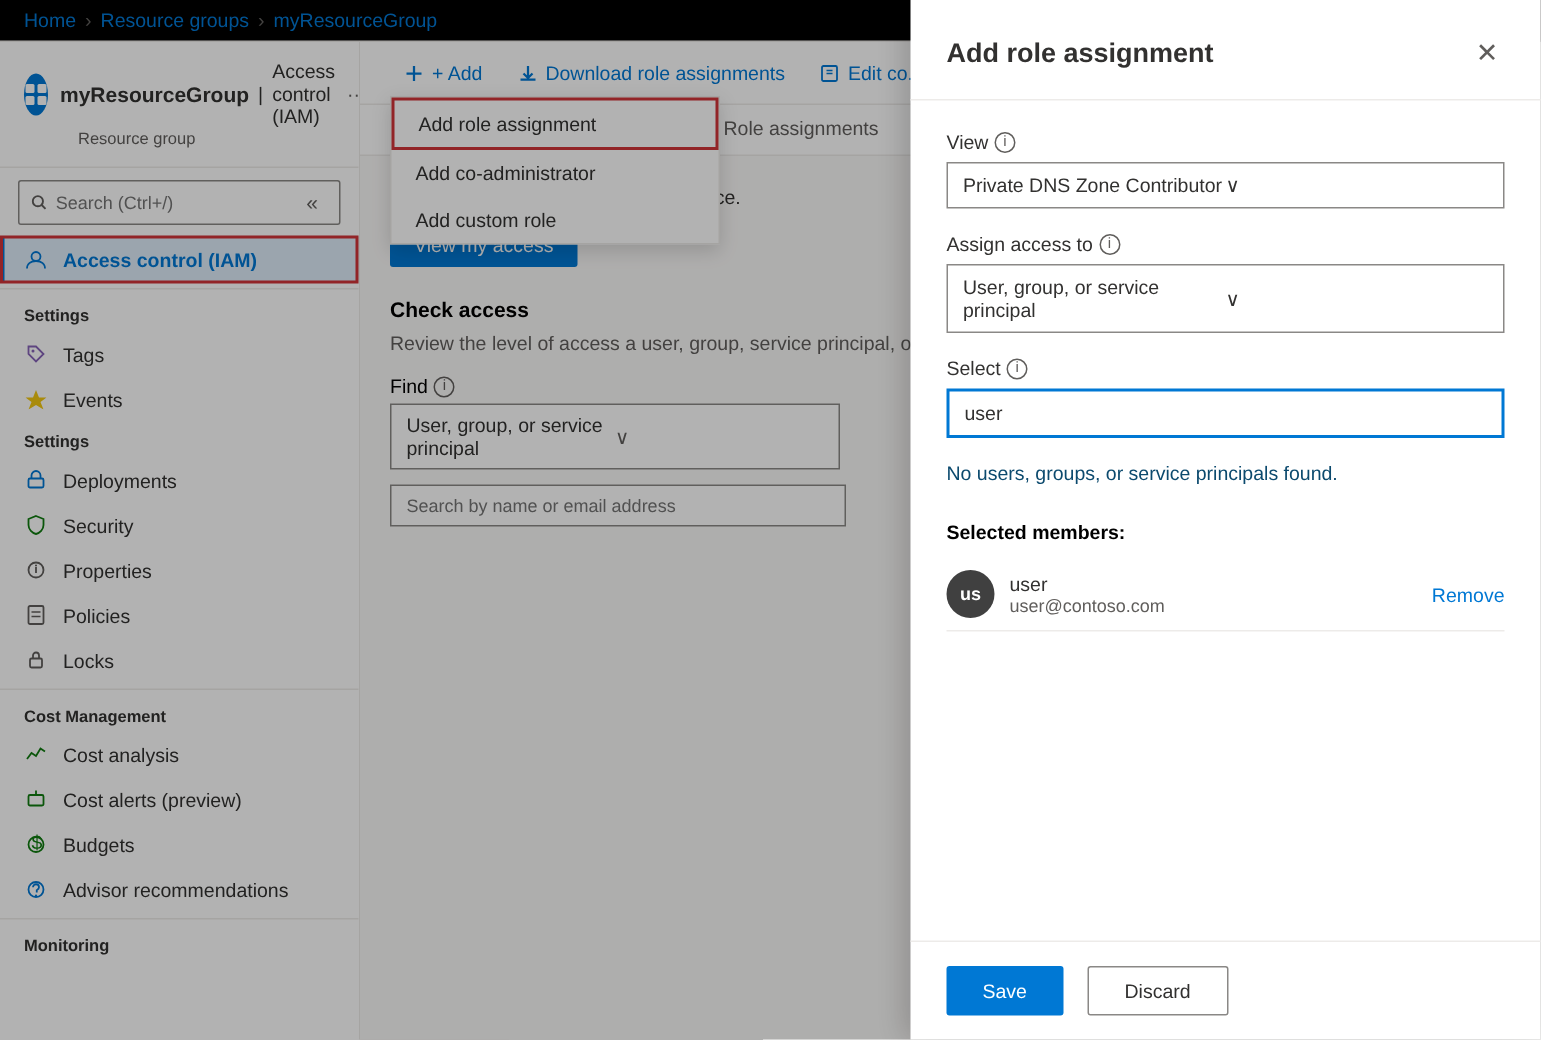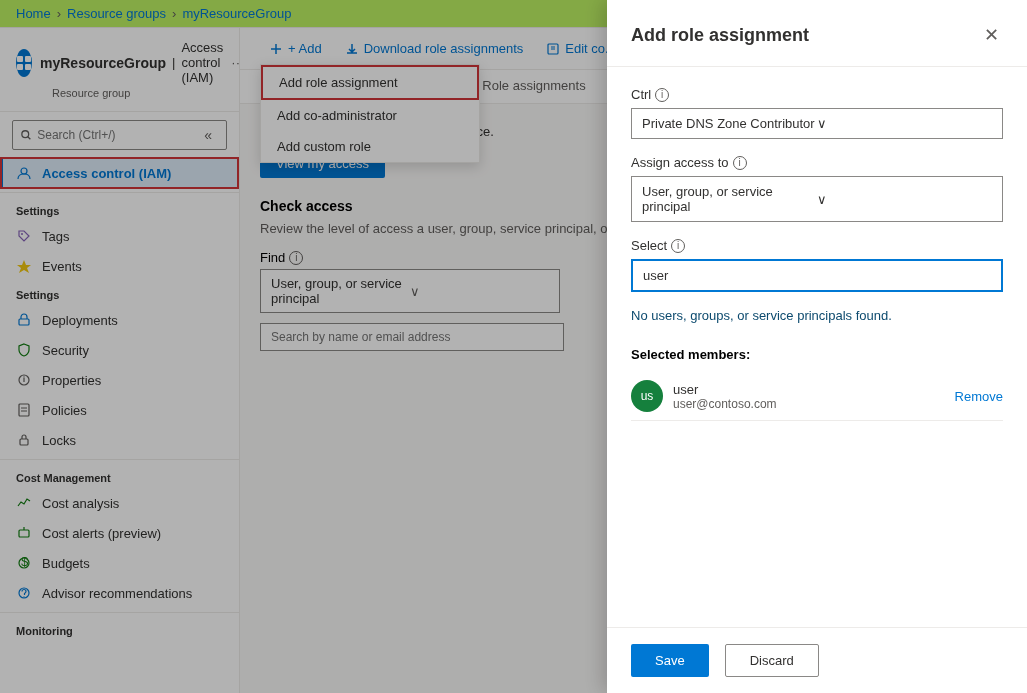--- a/index.html
+++ b/index.html
@@ -1,20 +1,20 @@
 <!DOCTYPE html>
 <html><head>
   <meta charset="utf-8">
   <style>
     * { box-sizing: border-box; margin: 0; padding: 0; font-family: 'Segoe UI', Arial, sans-serif; font-size: 13px; }
     body { background: #f3f2f1; display: flex; flex-direction: column; height: 693px; width: 1027px; overflow: hidden; }
     
     
     .breadcrumb-bar {
-      background: #bef264;
+      background: #000000;
       padding: 6px 16px;
       display: flex;
       align-items: center;
       gap: 6px;
       font-size: 12px;
       color: #0078d4;
       border-bottom: 1px solid #edebe9;
       flex-shrink: 0;
     }
     .breadcrumb-bar span.sep { color: #605e5c; }
@@ -355,27 +355,27 @@
       display: flex;
       align-items: center;
       gap: 10px;
       padding: 8px 0;
       border-bottom: 1px solid #edebe9;
     }
 
     .member-avatar {
       width: 32px; height: 32px;
       border-radius: 50%;
-      background: #15803d;
+      background: #404040;
       color: #fff;
       display: flex;
       align-items: center;
       justify-content: center;
       font-size: 12px;
-      font-weight: 400;
+      font-weight: 700;
       flex-shrink: 0;
     }
 
     .member-info { flex: 1; }
     .member-name { font-size: 13px; font-weight: 500; color: #323130; }
     .member-email { font-size: 12px; color: #605e5c; }
     .remove-link { color: #0078d4; cursor: pointer; font-size: 13px; }
 
     .panel-footer {
       padding: 16px 24px;
@@ -658,21 +658,21 @@
 
 <div class="side-panel">
   <div class="panel-header">
     <span class="panel-title">Add role assignment</span>
     <button class="close-btn">✕</button>
   </div>
 
   <div class="panel-body">
     
     <div class="field-label">
-      <span>Ctrl</span>
+      <span>View</span>
       <span class="info-icon">i</span>
     </div>
     <div class="panel-dropdown">
       <span>Private DNS Zone Contributor</span>
       <span class="chevron">∨</span>
     </div>
 
     
     <div class="field-label">
       <span>Assign access to</span>

